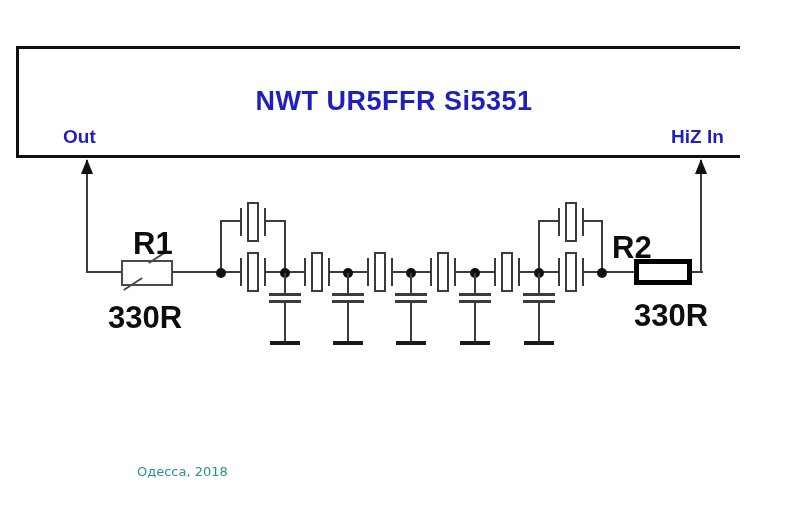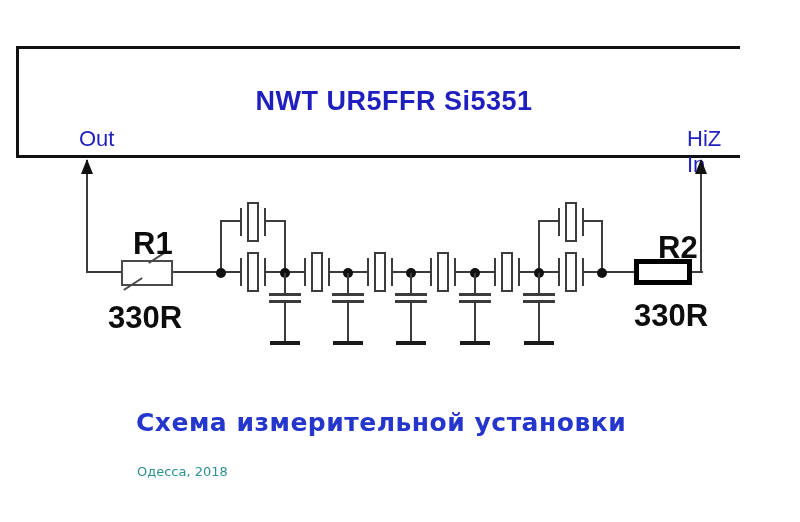--- a/index.html
+++ b/index.html
@@ -4,21 +4,21 @@
 <style>
   html,body{margin:0;padding:0;background:#fff;}
   .canvas{position:relative;width:740px;height:522px;background:#ffffff;overflow:hidden;
           font-family:"Liberation Sans", sans-serif;}
 
   
   .device-box{position:absolute;left:16px;top:46px;width:750px;height:106px;
               border:3px solid #111;background:#fff;}
   .device-title{position:absolute;left:17px;top:86px;width:754px;text-align:center;
                 font-size:27px;font-weight:bold;color:#1f1fc0;letter-spacing:0.5px;}
-  .port-label{position:absolute;font-size:22px;font-weight:normal;color:#1f1fc0;margin-left:16px;}
+  .port-label{position:absolute;font-size:19px;font-weight:bold;color:#1f1fc0;}
 
   
   .wire{position:absolute;background:#3c3c3c;}
 
   
   .arrow-up{position:absolute;width:0;height:0;
             border-left:6px solid transparent;border-right:6px solid transparent;
             border-bottom:15px solid #111;}
 
   
@@ -77,21 +77,21 @@
   <div class="wire" style="left:538px;top:220px;width:65px;height:2px"></div>
   <div class="wire" style="left:601px;top:221px;width:2px;height:51px"></div>
 
   <div class="r1-box"></div>
   <div class="r1-tick" style="left:147px;top:256px"></div>
   <div class="r1-tick" style="left:122px;top:283px"></div>
   <div class="comp-label" style="left:133px;top:226px">R1</div>
   <div class="comp-label" style="left:108px;top:300px">330R</div>
 
   <div class="r2-box"></div>
-  <div class="comp-label" style="left:658px;top:230px">R2</div>
+  <div class="comp-label" style="left:612px;top:230px">R2</div>
   <div class="comp-label" style="left:634px;top:298px">330R</div>
 
   <div class="crystal" style="left:240px;top:252px">
       <i class="xp-l"></i>
       <i class="xbody"></i>
       <i class="xp-r"></i>
     </div>
   <div class="crystal" style="left:304px;top:252px">
       <i class="xp-l"></i>
       <i class="xbody"></i>
@@ -166,16 +166,15 @@
       <i class="gnd"></i>
   </div>
   <div class="capacitor" style="left:523px;top:273px">
     <i class="stub-t"></i>
       <i class="plate1"></i>
       <i class="plate2"></i>
       <i class="stub-b"></i>
       <i class="gnd"></i>
   </div>
 
-  <div class="caption-heading">Схема измерительной установки</div>
   <div class="credit" style="top:464px">Одесса, 2018</div>
 
 </div>
 
 </body></html>

